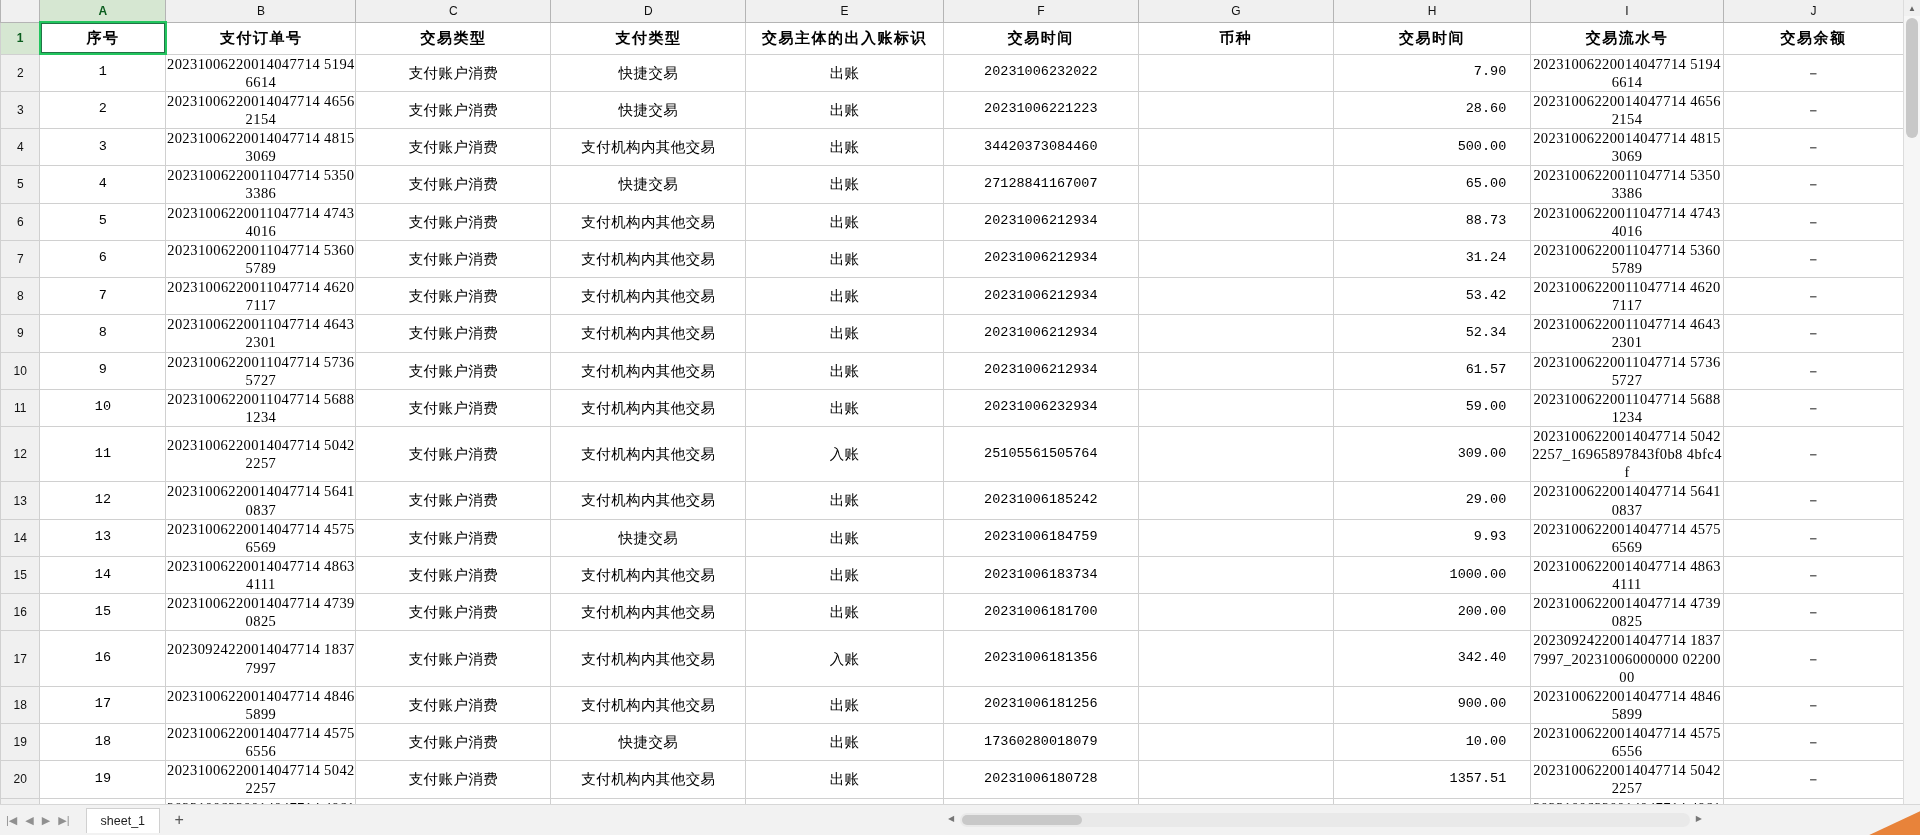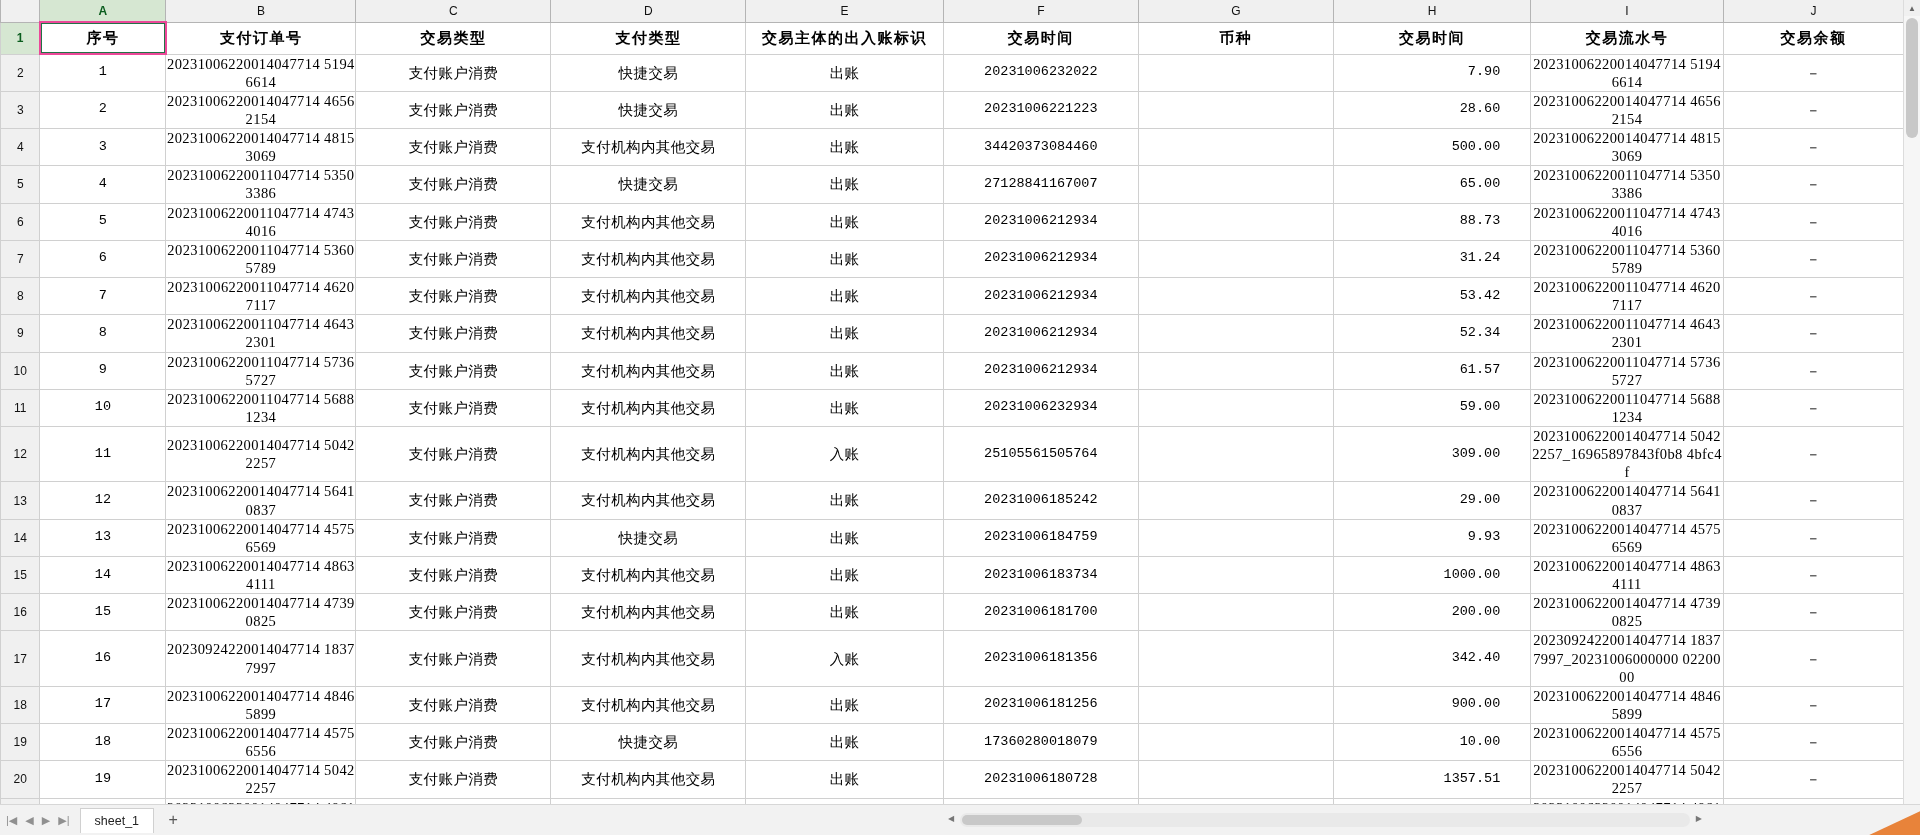--- a/index.html
+++ b/index.html
@@ -90,21 +90,21 @@
     font-family: "Liberation Serif", serif;
     font-size: 14.5px;
     letter-spacing: 0.4px;
     line-height: 1.25;
     padding: 1px 2px;
     white-space: normal;
     word-break: break-all;
   }
   td.cell.num {
     text-align: right;
-    padding-right: 30px;
+    padding-right: 24px;
     font-family: "Liberation Mono", monospace;
     font-size: 13.5px;
     letter-spacing: 0;
     word-break: normal;
   }
   td.cell.dash {
     text-align: center;
     font-family: "Liberation Serif", serif;
   }
   td.cell.idx {
@@ -113,21 +113,21 @@
     text-align: center;
     letter-spacing: 0;
   }
   td.cell.hdr {
     font-weight: bold;
     font-family: "Liberation Serif", serif;
     font-size: 15px;
     letter-spacing: 1.5px;
   }
   td.cell.seq-head {
-    border: 2px solid #ec4899;
+    border: 2px solid #22c55e;
     box-shadow: inset 0 0 0 1px #217346;
   }
 
   
   .c-a { width: 102px; }
   .c-b { width: 154px; }
   .c-c { width: 158px; }
   .c-d { width: 158px; }
   .c-e { width: 160px; }
   .c-f { width: 158px; }
@@ -179,21 +179,21 @@
   .nav-btns {
     display: flex;
     align-items: center;
     padding-left: 6px;
     gap: 8px;
     color: #909090;
     font-size: 11px;
   }
   .nav-btns span { cursor: default; }
   .sheet-tab {
-    margin-left: 10px;
+    margin-left: 16px;
     height: 24px;
     padding: 0 14px;
     display: flex;
     align-items: center;
     background: #ffffff;
     border: 1px solid #d0d0d0;
     border-bottom: none;
     font-size: 12.5px;
     color: #222;
   }

